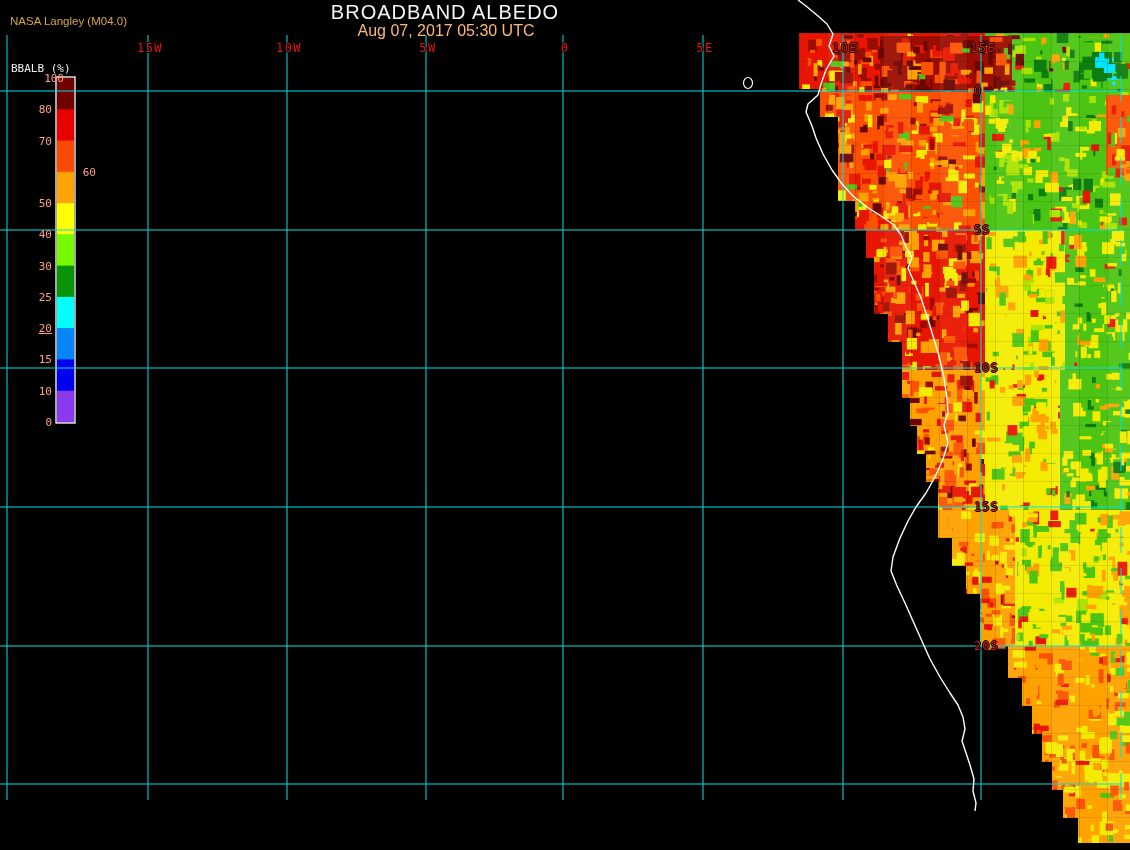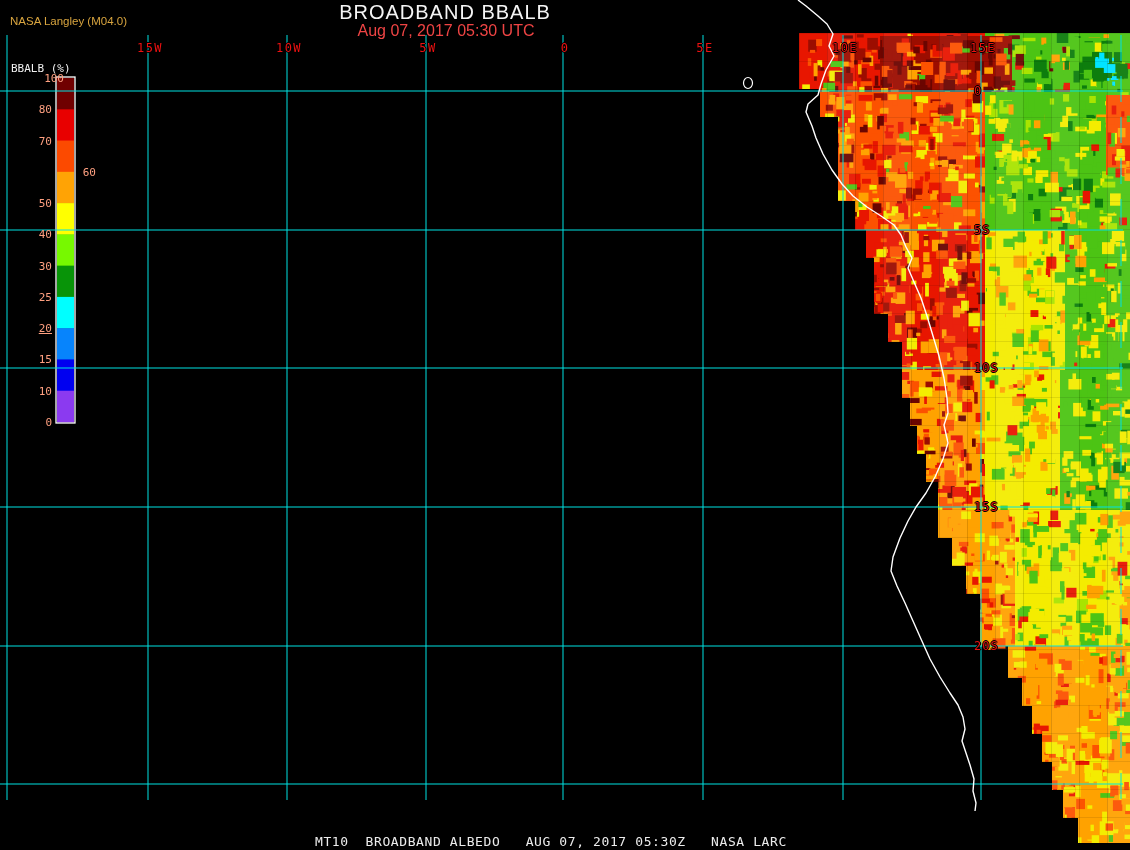--- a/index.html
+++ b/index.html
@@ -7,21 +7,21 @@
          font-family:"DejaVu Sans Mono",monospace;}
   #map-svg{position:absolute;left:0;top:0;z-index:0;}
   #overlay{position:absolute;left:0;top:0;width:100%;height:100%;z-index:2;pointer-events:none;}
   .hdr{position:absolute;left:0;top:0;width:100%;z-index:3;pointer-events:none;}
   .nasa-tag{position:absolute;left:10px;top:15px;font-family:"Liberation Sans",sans-serif;
             font-size:11.5px;color:#d9a53f;white-space:pre;}
   .map-title{position:absolute;left:445px;top:1px;transform:translateX(-50%);
              font-family:"Liberation Sans",sans-serif;font-size:20px;color:#f5f5f5;
              letter-spacing:1px;white-space:pre;}
   .map-subtitle{position:absolute;left:446px;top:22px;transform:translateX(-50%);
-             font-family:"Liberation Sans",sans-serif;font-size:16px;color:#ef4444;
+             font-family:"Liberation Sans",sans-serif;font-size:16px;color:#fdba74;
              letter-spacing:0px;white-space:pre;}
   .lonlab{position:absolute;transform:translateX(-50%);font-size:12px;letter-spacing:1.5px;
           color:#ee1111;white-space:pre;text-shadow:1px 0 0 #000,-1px 0 0 #000,0 1px 0 #000,0 -1px 0 #000;margin-top:19px;}
   .latlab{position:absolute;font-size:12px;letter-spacing:1px;color:#e41212;white-space:pre;
           text-shadow:1px 0 0 #000,-1px 0 0 #000,0 1px 0 #000,0 -1px 0 #000;}
   .leg-title{position:absolute;left:11px;top:62px;font-size:11px;color:#f0f0f0;
              white-space:pre;z-index:2;}
   .leglab{position:absolute;left:0;width:52px;text-align:right;font-size:11px;
           color:#ffa080;white-space:pre;}
   .status-bar{position:absolute;left:315px;top:834px;z-index:2;font-size:13px;
@@ -2991,21 +2991,20 @@
       <div class="leglab" style="top: 260px;">30</div>
       <div class="leglab" style="top: 291px;">25</div>
       <div class="leglab" style="top: 322px; text-decoration: underline;">20</div>
       <div class="leglab" style="top: 353px;">15</div>
       <div class="leglab" style="top: 385px;">10</div>
       <div class="leglab" style="top: 416px;">0</div>
     </div>
 
   <div class="hdr">
     <div class="nasa-tag">NASA Langley (M04.0)</div>
-    <div class="map-title">BROADBAND BBALB</div>
+    <div class="map-title">BROADBAND ALBEDO</div>
     <div class="map-subtitle">Aug 07, 2017 05:30 UTC</div>
   </div>
 
   <div class="leg-title">BBALB (%)</div>
 
-  <div class="status-bar">MT10  BROADBAND ALBEDO   AUG 07, 2017 05:30Z   NASA LARC</div>
 
 </div>
 
 </body></html>

